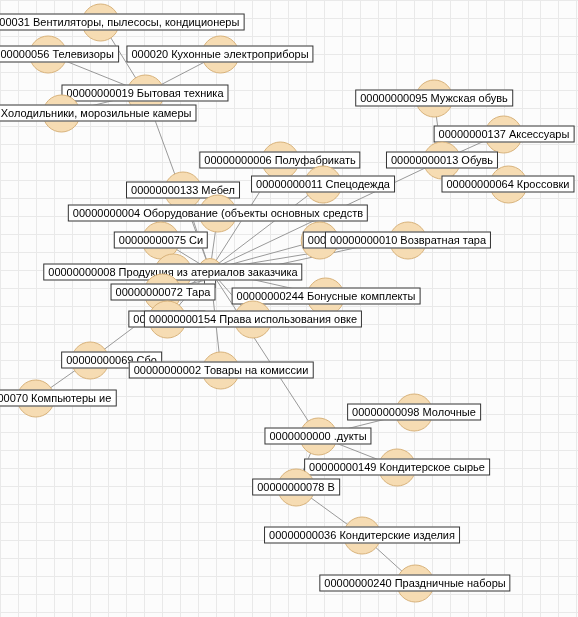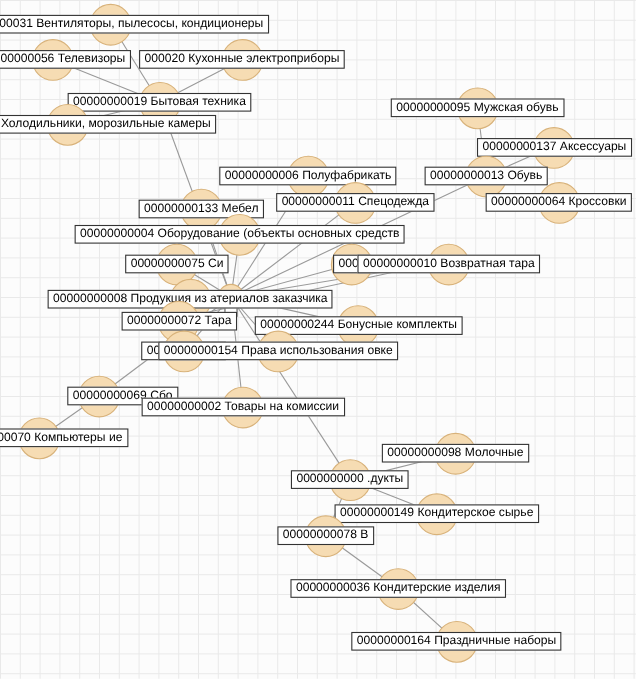--- a/index.html
+++ b/index.html
@@ -167,15 +167,15 @@
     <div class="node" style="left: 296px; top: 487px;">
       <div class="circle"></div>
       <div class="lbl">00000000078 В</div>
     </div>
     <div class="node" style="left: 362px; top: 535px;">
       <div class="circle"></div>
       <div class="lbl">00000000036 Кондитерские изделия</div>
     </div>
     <div class="node" style="left: 415px; top: 583px;">
       <div class="circle"></div>
-      <div class="lbl">00000000164 Праздничные наборы</div>
+      <div class="lbl">00000000240 Праздничные наборы</div>
     </div>
   </div>
 
 </body></html>

